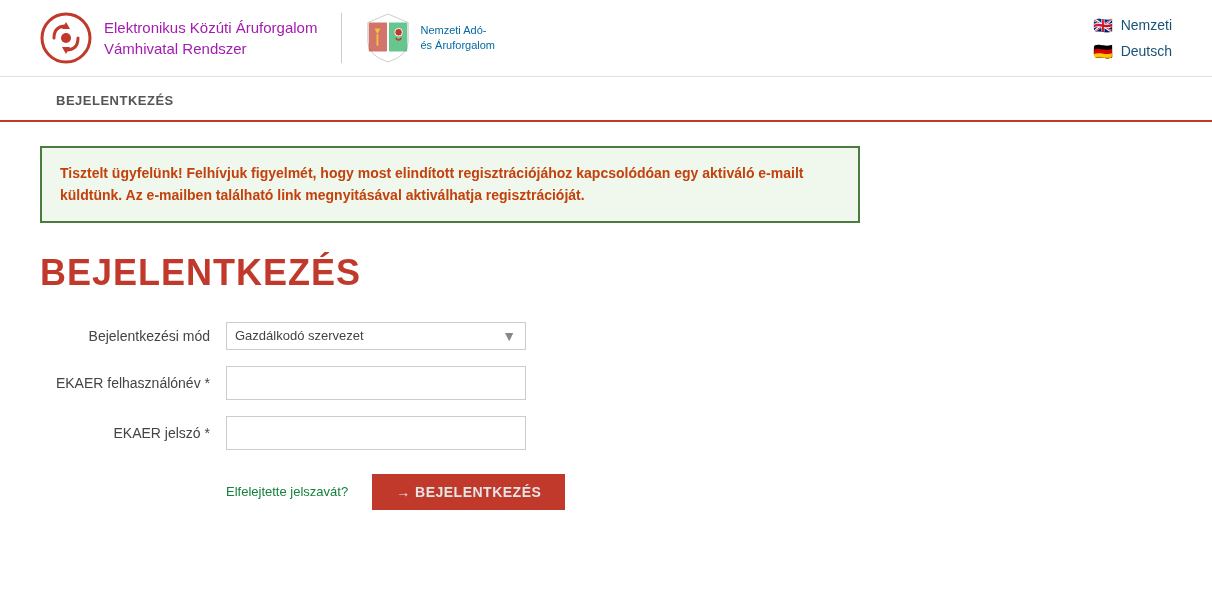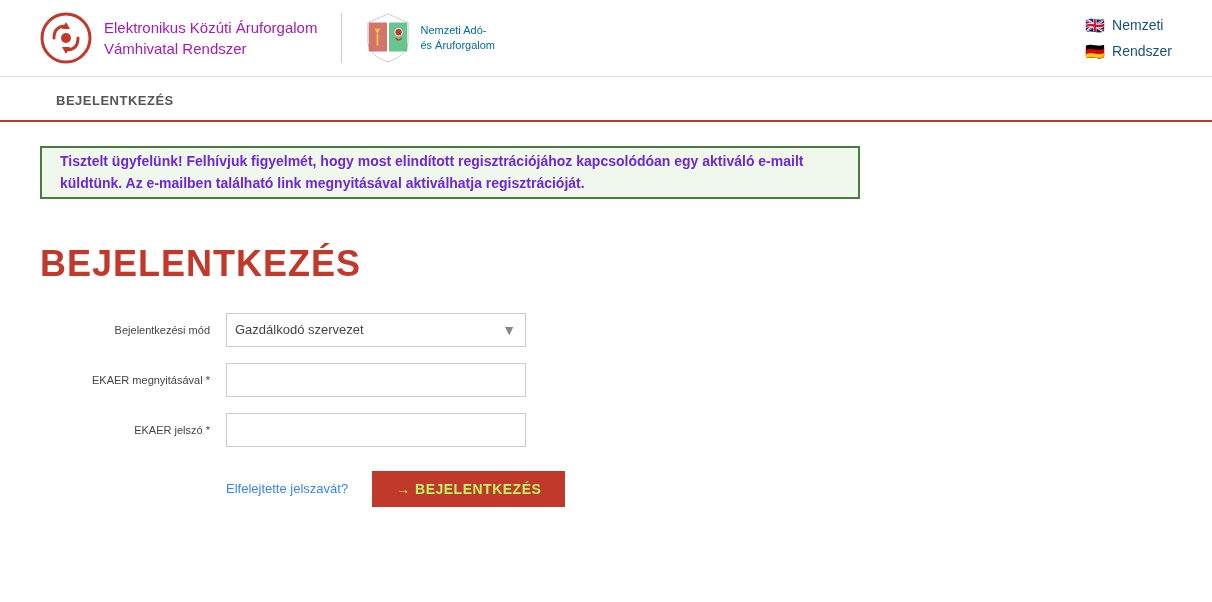--- a/index.html
+++ b/index.html
@@ -95,66 +95,66 @@
     }
     
     .content {
       padding: 24px 40px;
       max-width: 900px;
     }
     
     .alert-box {
       border: 2px solid #4a7c3f;
       background: #f0f7ec;
-      padding: 2px 18px;
-      margin-bottom: 44px;
+      padding: 14px 18px;
+      margin-bottom: 29px;
       font-size: 14px;
       line-height: 1.6;
-      color: #6d28d9;
+      color: #c2410c;
     }
     .alert-box strong { font-weight: bold; }
     
     .page-title {
       font-size: 36px;
       font-weight: 900;
       color: #c0392b;
       text-transform: uppercase;
       margin-bottom: 28px;
       letter-spacing: 1px;
     }
     
     .form-group {
       display: flex;
       align-items: center;
       margin-bottom: 16px;
       gap: 16px;
     }
     .form-label {
       width: 170px;
-      font-size: 11px;
+      font-size: 14px;
       color: #444;
       text-align: right;
       flex-shrink: 0;
     }
     .form-control {
       width: 300px;
       height: 34px;
       border: 1px solid #ccc;
       padding: 4px 8px;
       font-size: 13px;
       outline: none;
       background: #fff;
     }
     .select-wrapper {
       position: relative;
       width: 300px;
     }
     .form-select {
       width: 100%;
-      height: 34px;
+      height: 28px;
       border: 1px solid #ccc;
       padding: 4px 8px;
       font-size: 13px;
       appearance: none;
       background: #fff;
       outline: none;
       cursor: pointer;
       color: #444;
     }
     .select-arrow {
@@ -173,28 +173,28 @@
     }
     
     .form-footer {
       display: flex;
       align-items: center;
       gap: 24px;
       margin-top: 24px;
       padding-left: 186px;
     }
     .forgot-link {
-      color: #3b82f6;
+      color: #15803d;
       font-size: 13px;
       cursor: pointer;
       text-decoration: none;
     }
     .submit-btn {
       background: #c0392b;
-      color: #bef264;
+      color: #e5e5e5;
       border: none;
       padding: 10px 24px;
       font-size: 14px;
       font-weight: bold;
       cursor: pointer;
       text-transform: uppercase;
       letter-spacing: 0.5px;
       display: flex;
       align-items: center;
       gap: 8px;
@@ -239,21 +239,21 @@
     </div>
   </div>
 
   <div class="lang-area">
     <a class="lang-item" href="#">
       <span class="flag-circle">🇬🇧</span>
       <span>Nemzeti</span>
     </a>
     <a class="lang-item" href="#">
       <span class="flag-circle">🇩🇪</span>
-      <span>Rendszer</span>
+      <span>Deutsch</span>
     </a>
   </div>
 </header>
 
 <nav class="navbar">
   <div class="nav-item">BEJELENTKEZÉS</div>
 </nav>
 
 <main class="content">
 
@@ -272,21 +272,21 @@
           <option>Gazdálkodó szervezet</option>
           <option>Természetes személy</option>
           <option>Adóhatóság</option>
         </select>
         <span class="select-arrow">▼</span>
       </div>
     </div>
 
 
     <div class="form-group">
-      <label class="form-label">EKAER megnyitásával *</label>
+      <label class="form-label">EKAER felhasználónév *</label>
       <input class="form-control" type="text" style="">
     </div>
 
     <div class="form-group">
       <label class="form-label">EKAER jelszó *</label>
       <input class="form-control" type="password" style="">
     </div>
 
     <div class="form-footer">
       <a class="forgot-link" href="#">Elfelejtette jelszavát?</a>

